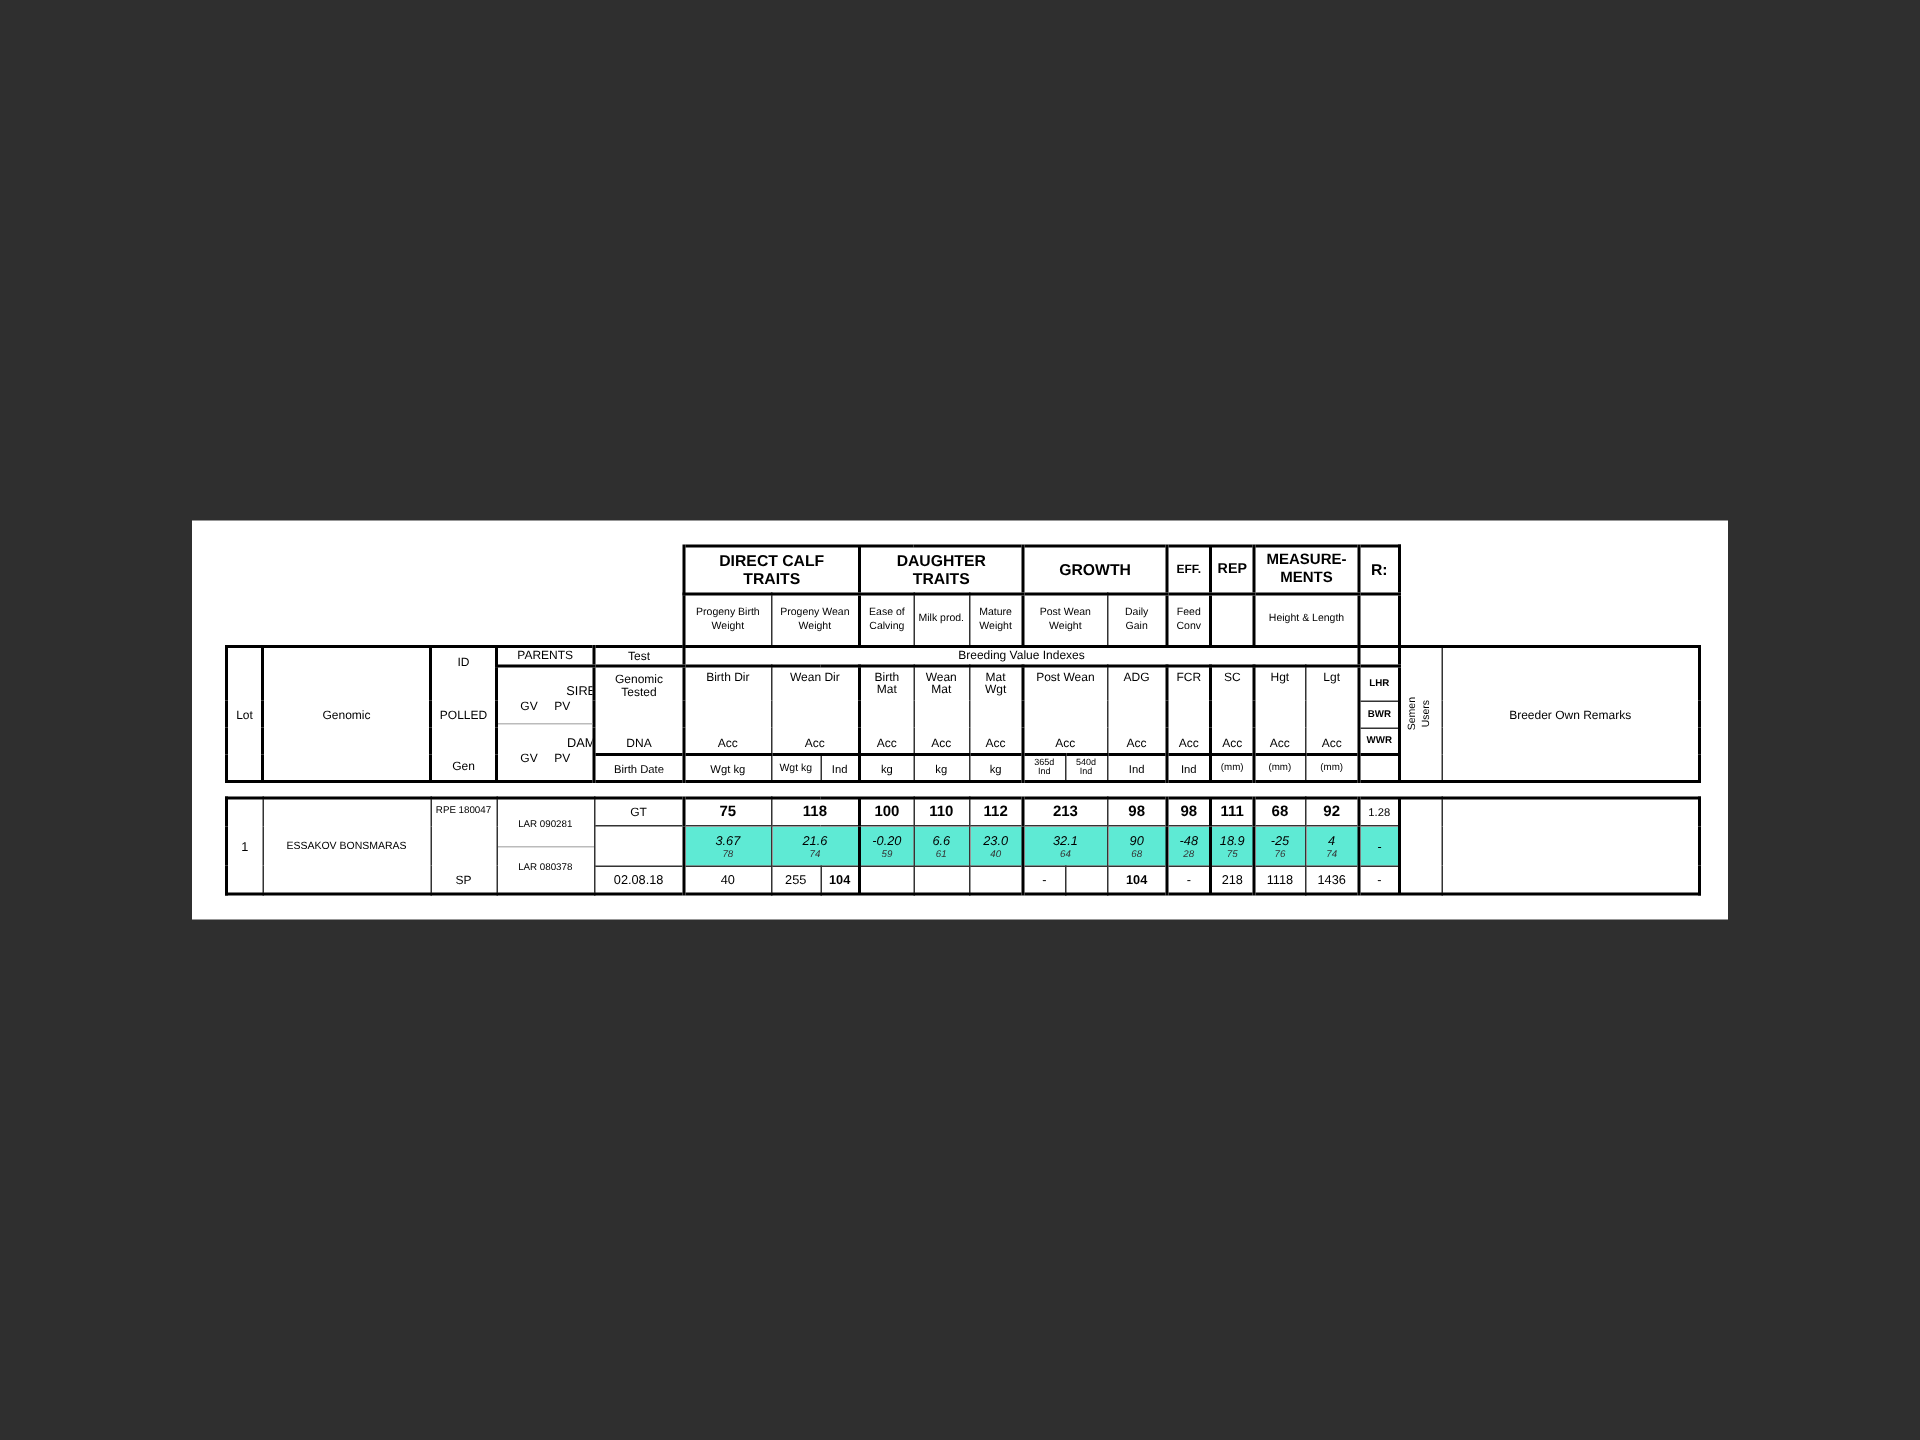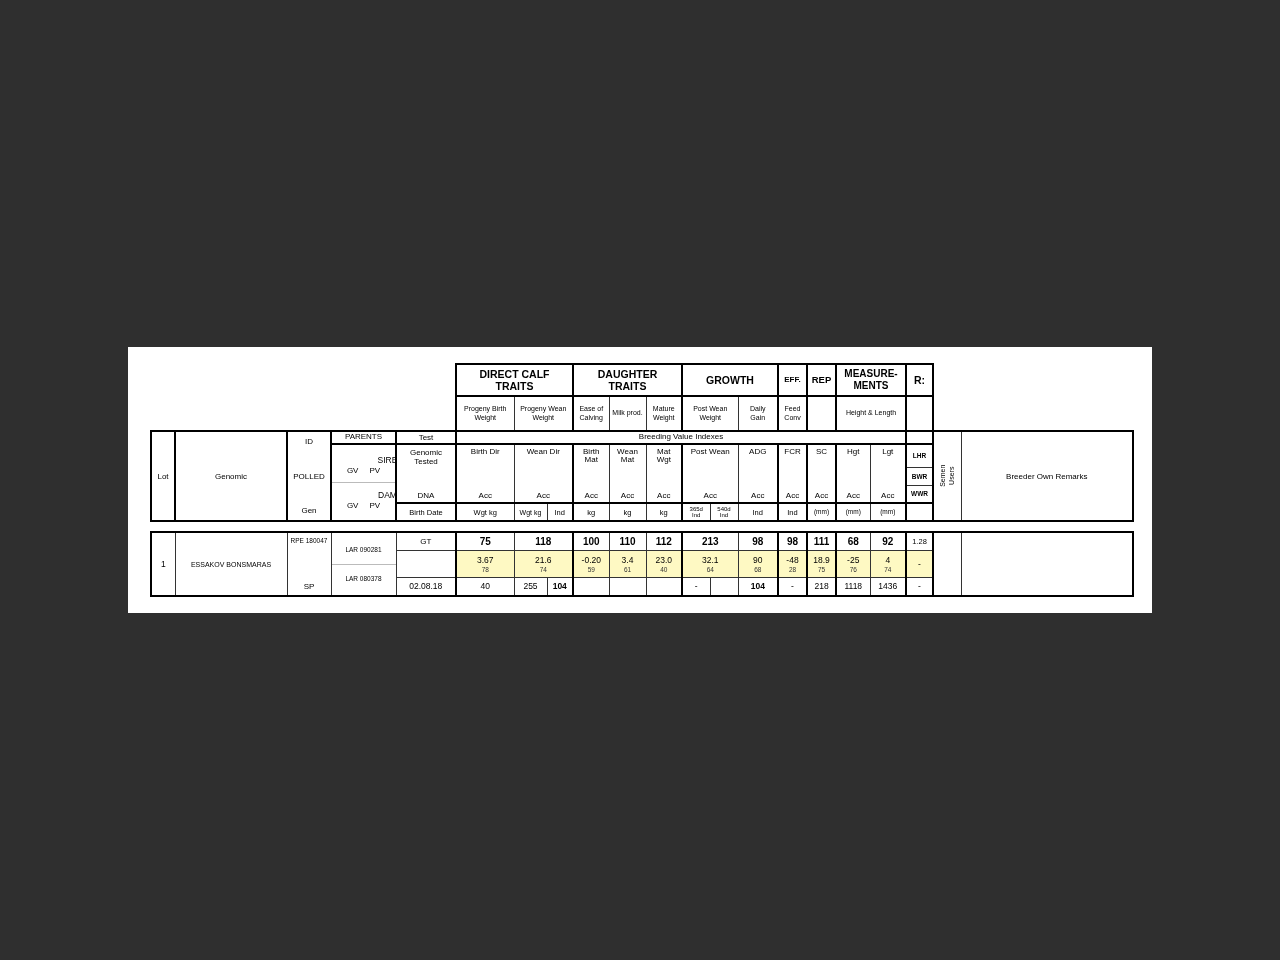--- a/index.html
+++ b/index.html
@@ -27,21 +27,21 @@
   .idbox{height:78px;display:flex;flex-direction:column;justify-content:space-between;align-items:center;padding:5px 0;font-size:8px;}
   .sdbox{height:70px;display:flex;flex-direction:column;}
   .sdhalf{flex:1;display:flex;flex-direction:column;justify-content:center;align-items:center;}
   .sddiv{border-top:1px solid #bbb;}
   .sdname{font-size:8.5px;padding-left:48px;}
   .gvpv{display:flex;gap:11px;justify-content:center;font-size:8px;margin-top:1px;}
   .vert{transform:rotate(-90deg);font-size:7px;line-height:1.25;white-space:pre-line;}
   
   .idx{font-weight:bold;font-size:10px;}
   .idxr{font-size:7.5px;}
-  .bvc{background:#fef9c3;vertical-align:top;}
+  .bvc{background:#5eead4;vertical-align:top;font-style:italic;}
   .v{font-size:8.5px;line-height:11px;padding-top:1px;}
   .va{font-size:6.5px;line-height:8px;color:#333;}
   .m{font-size:8.5px;}
   .mb{font-weight:bold;}
   .pbox{height:56px;display:flex;flex-direction:column;}
   .phalf{flex:1;display:flex;align-items:center;justify-content:center;font-size:6.5px;}
   .pdiv{border-top:1px solid #bbb;}
   .idbox2{height:54px;display:flex;flex-direction:column;justify-content:space-between;align-items:center;padding:4px 0;}
   .ids{font-size:6.5px;}
   .sp{font-size:8px;}
@@ -338,21 +338,21 @@
           </td>
       <td colspan="2" class="bvc ltt">
             <div class="v">21.6</div>
             <div class="va">74</div>
           </td>
       <td class="bvc b2l ltt">
             <div class="v">-0.20</div>
             <div class="va">59</div>
           </td>
       <td class="bvc ltt">
-            <div class="v">3.4</div>
+            <div class="v">6.6</div>
             <div class="va">61</div>
           </td>
       <td class="bvc ltt">
             <div class="v">23.0</div>
             <div class="va">40</div>
           </td>
       <td colspan="2" class="bvc b2l ltt">
             <div class="v">32.1</div>
             <div class="va">64</div>
           </td>

